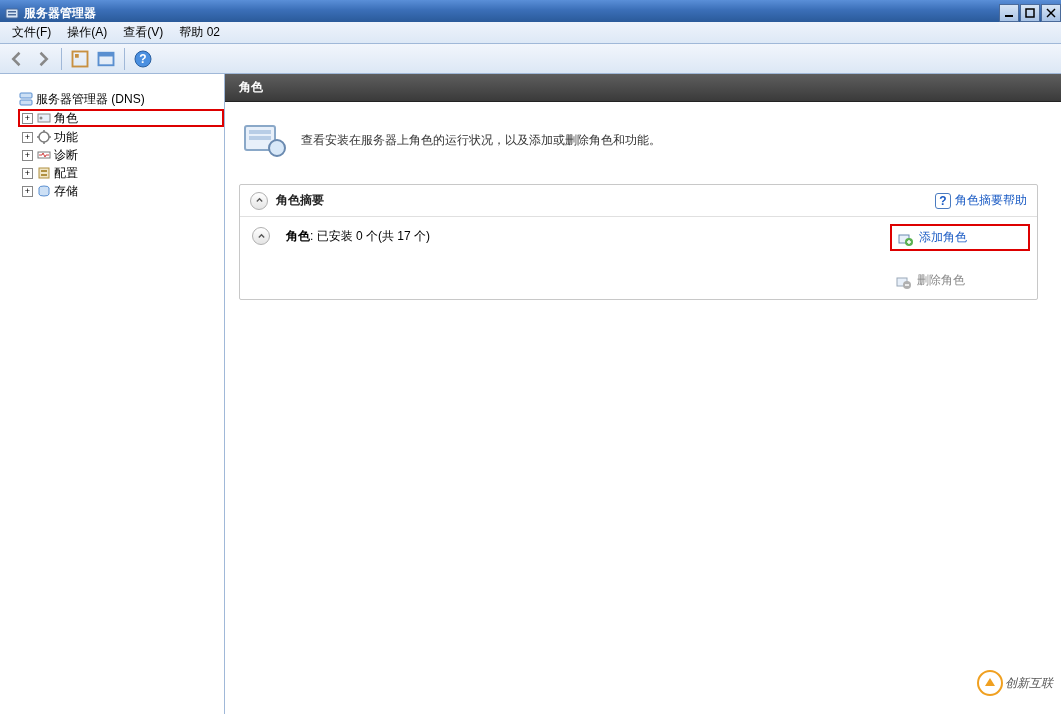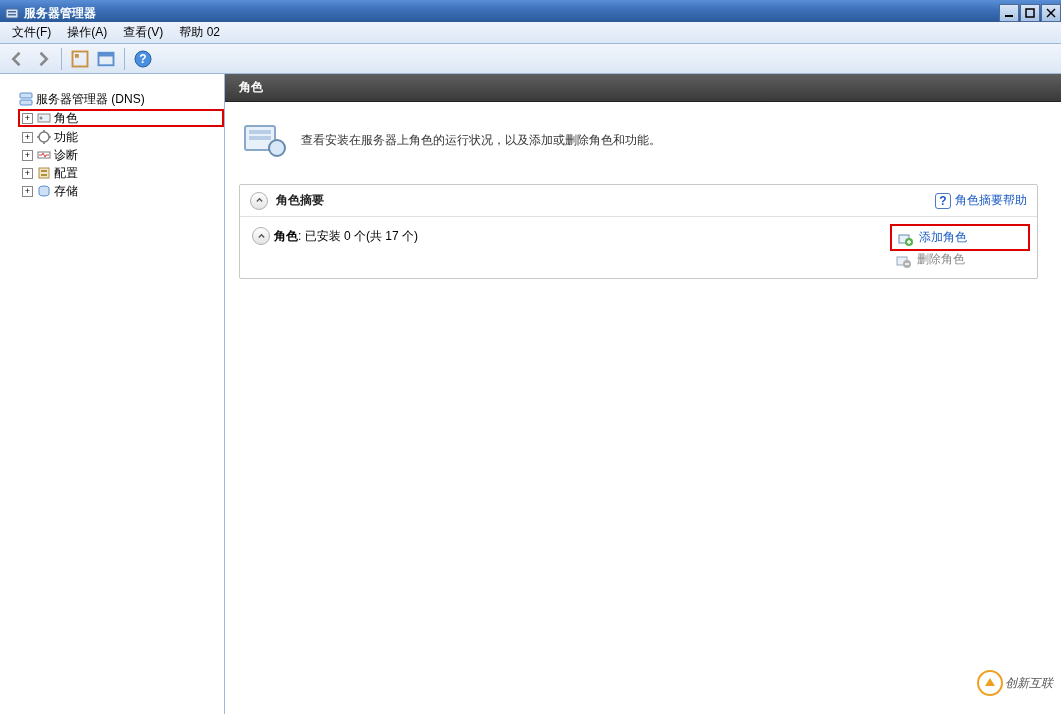--- a/index.html
+++ b/index.html
@@ -44,26 +44,26 @@
 
 .section-box { border:1px solid #c8c8c8; background:#fff; border-radius:2px; margin-bottom:12px; }
 .section-header { display:flex; align-items:center; height:32px; padding:0 10px; border-bottom:1px solid #e0e0e0; }
 .section-header .chev-btn { width:18px; height:18px; border:1px solid #b0b0b0; border-radius:9px; background:linear-gradient(to bottom,#fff,#e4e4e4); display:flex; align-items:center; justify-content:center; margin-right:8px; cursor:pointer; }
 .section-header .chev-btn svg { width:9px; height:9px; }
 .section-header .section-title { font-weight:bold; color:#222; flex:1; }
 .section-header .help-link { color:#1a5bc4; display:flex; align-items:center; gap:4px; cursor:pointer; }
 .section-header .help-link .help-ico { width:16px; height:16px; border:1px solid #4a7bc0; border-radius:3px; display:flex; align-items:center; justify-content:center; color:#1a5bc4; font-weight:bold; }
 
 .roles-row { display:flex; align-items:flex-start; padding:10px 12px; }
-.roles-left { flex:1; display:flex; align-items:center; gap:4px; }
+.roles-left { flex:1; display:flex; align-items:center; gap:16px; }
 .roles-left .chev-sm { width:18px; height:18px; border:1px solid #b0b0b0; border-radius:9px; background:linear-gradient(to bottom,#fff,#e4e4e4); display:flex; align-items:center; justify-content:center; cursor:pointer; }
 .roles-left .chev-sm svg{width:9px;height:9px;}
 .roles-label { color:#000; }
 .roles-label strong { font-weight:bold; }
-.roles-actions { width:130px; display:flex; flex-direction:column; gap:3px;justify-content:flex-end; }
+.roles-actions { width:130px; display:flex; flex-direction:column; gap:24px;justify-content:flex-end; }
 .roles-actions .action-link { display:flex; align-items:center; gap:6px; color:#1a5bc4; cursor:pointer; }
 .roles-actions .action-link.disabled { color:#888; cursor:default; }
 .roles-actions .action-ico { width:16px; height:16px; }
 .hl-box { border:2px solid #d00; padding:3px 5px; margin:-3px -5px; }
 
 .watermark { position:absolute; right:8px; bottom:18px; display:flex; align-items:center; gap:2px; color:#555; font-style:italic; }
 .watermark .wm-icon { width:26px; height:26px; }
 
 
 .server-ico svg, .node-icon svg, .intro-icon svg, .action-ico svg, .wm-icon svg { width:100%; height:100%; }

